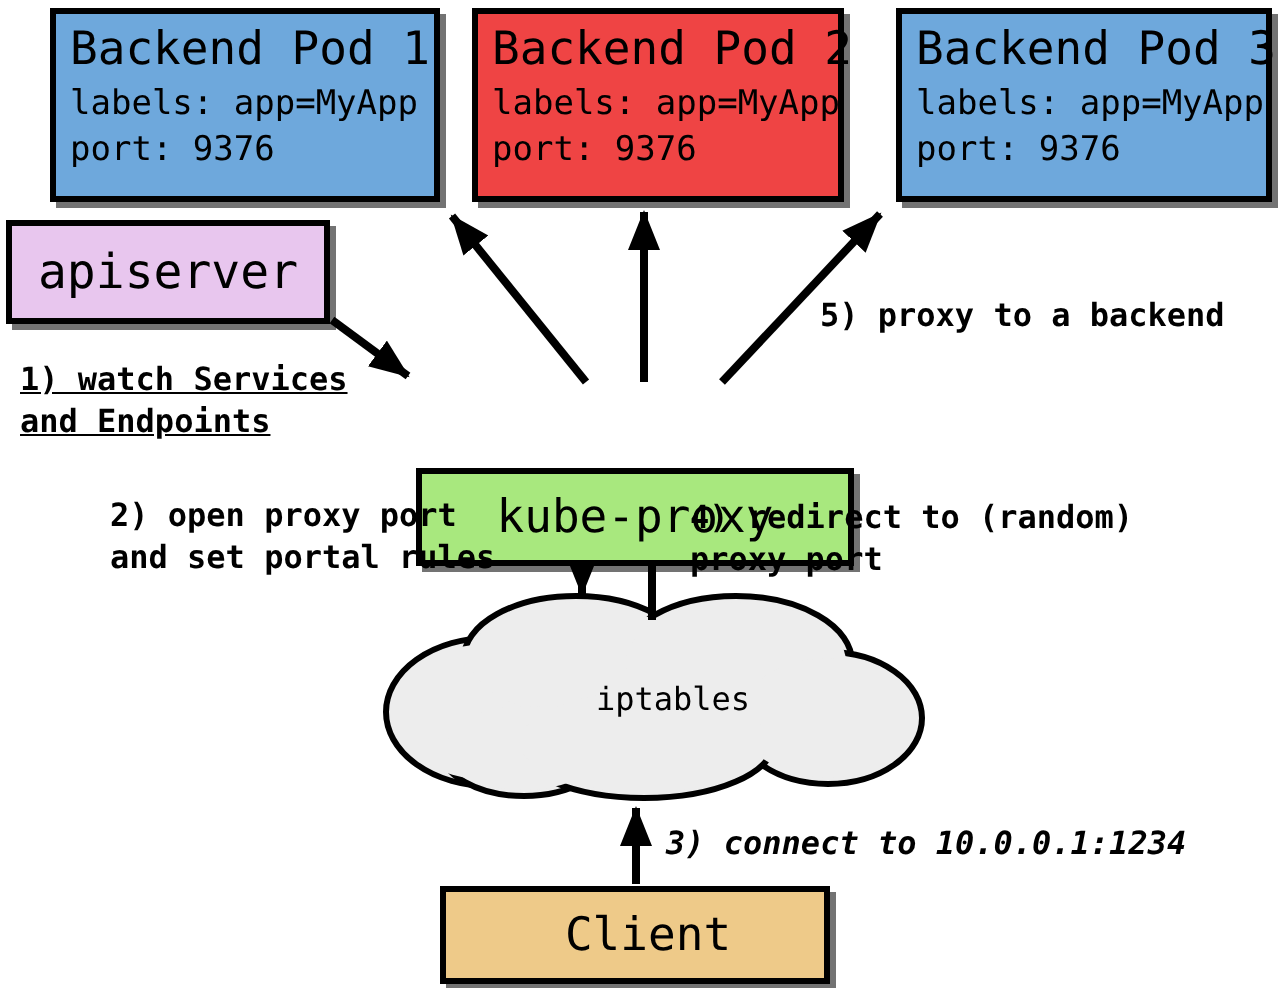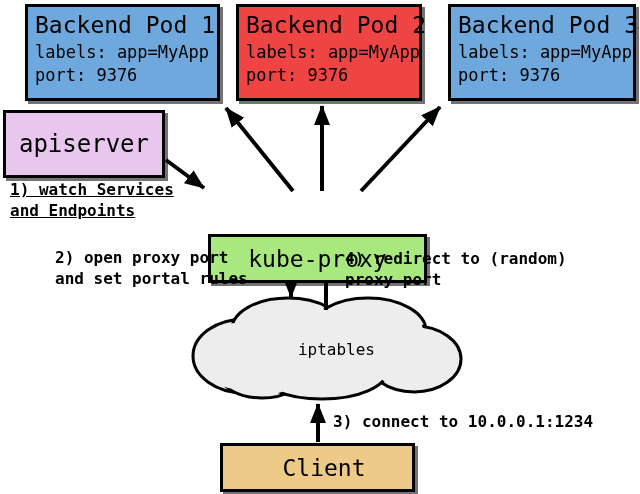--- a/index.html
+++ b/index.html
@@ -16,35 +16,35 @@
     position:absolute; box-sizing:border-box;
     border:3px solid #000;
     box-shadow:3px 3px 0 rgba(0,0,0,0.55);
   }
   .pod { padding:3px 24px 0 7px; }
   .pod-title { font-size:23px; line-height:31px; white-space:nowrap; }
   .pod-line  { font-size:17px; line-height:23px; white-space:nowrap; }
 
   .centered { display:flex; align-items:center; justify-content:center; }
 
-  #apiserver { left:3px;   top:110px; width:162px; height:68px; font-size:24px;text-align:right; }
+  #apiserver { left:3px;   top:110px; width:162px; height:52px; font-size:24px;text-align:right; }
   #kubeproxy { left:208px; top:193px; width:219px; height:49px; font-size:23px; }
   #client    { left:220px; top:443px; width:195px; height:49px; font-size:23px;padding-left:13px; }
 
   #pod1 { left:25px;  top:4px; width:195px; height:97px; }
   #pod2 { left:236px; top:4px; width:186px; height:97px; }
   #pod3 { left:448px; top:4px; width:188px; height:97px; }
 
   .step {
     position:absolute; font-weight:bold; font-size:16px; line-height:21px;
     white-space:pre-line;
   }
   #step1 { left:10px;  top:179px;text-decoration:underline; }
   #step2 { left:55px;  top:247px; }
-  #step3 { left:333px; top:411px; white-space:nowrap; }
+  #step3 { left:333px; top:411px; white-space:nowrap;font-style:italic; }
   #step4 { left:345px; top:248px; }
   #step5 { left:410px; top:147px; white-space:nowrap; }
 
   #iptables-label {
     position:absolute; left:255px; top:340px; width:120px;
     text-align:right; font-size:16px; line-height:20px;
   }
 </style>
 </head>
 <body>
@@ -119,14 +119,15 @@
 
   <div id="iptables-label">iptables</div>
 
   <div class="step" id="step1">1) watch Services
 and Endpoints</div>
   <div class="step" id="step2">2) open proxy port
 and set portal rules</div>
   <div class="step" id="step3">3) connect to 10.0.0.1:1234</div>
   <div class="step" id="step4">4) redirect to (random)
 proxy port</div>
+  <div class="step" id="step5">5) proxy to a backend</div>
 
 </div>
 
 </body></html>

